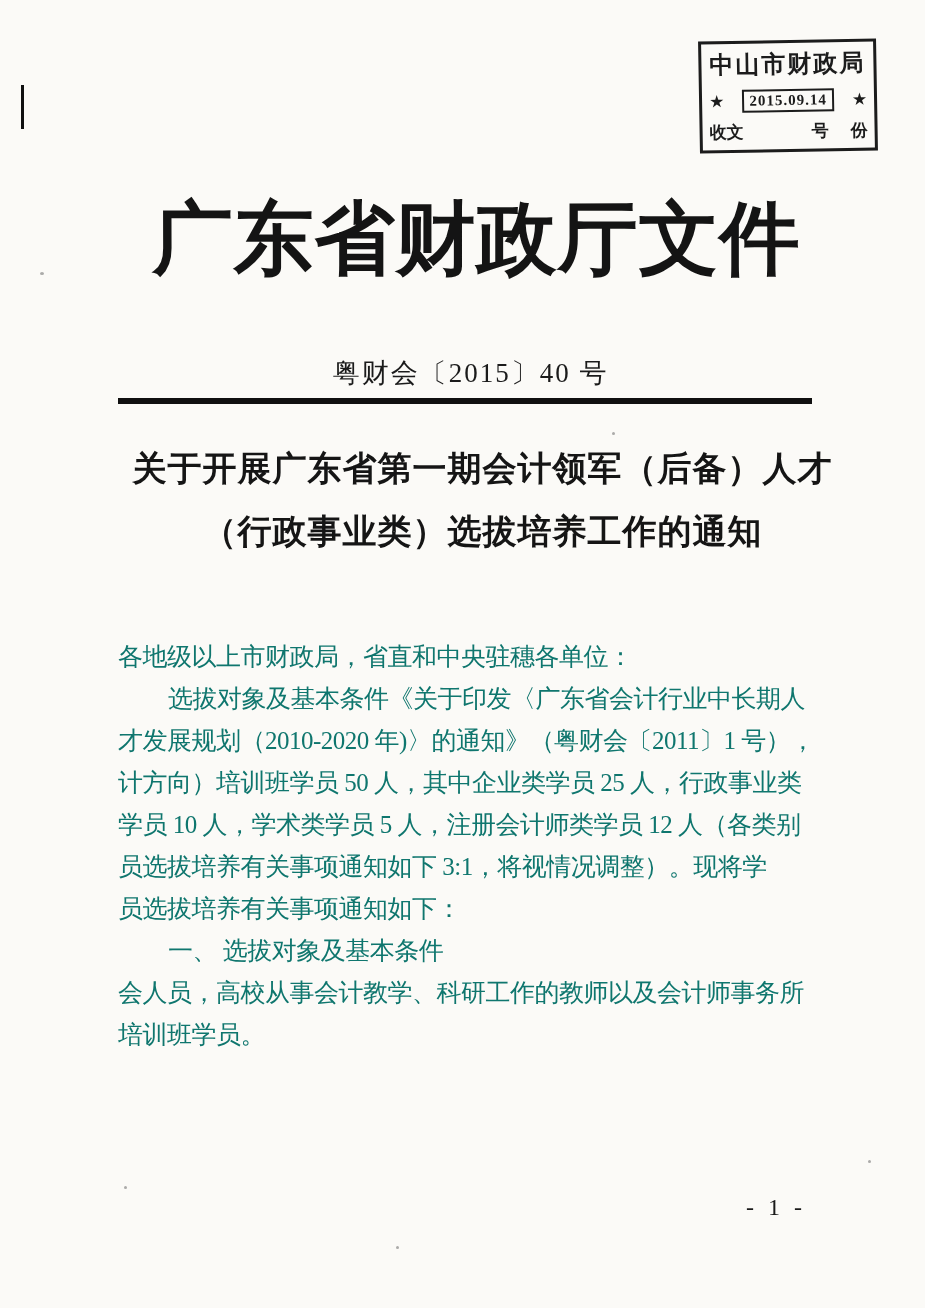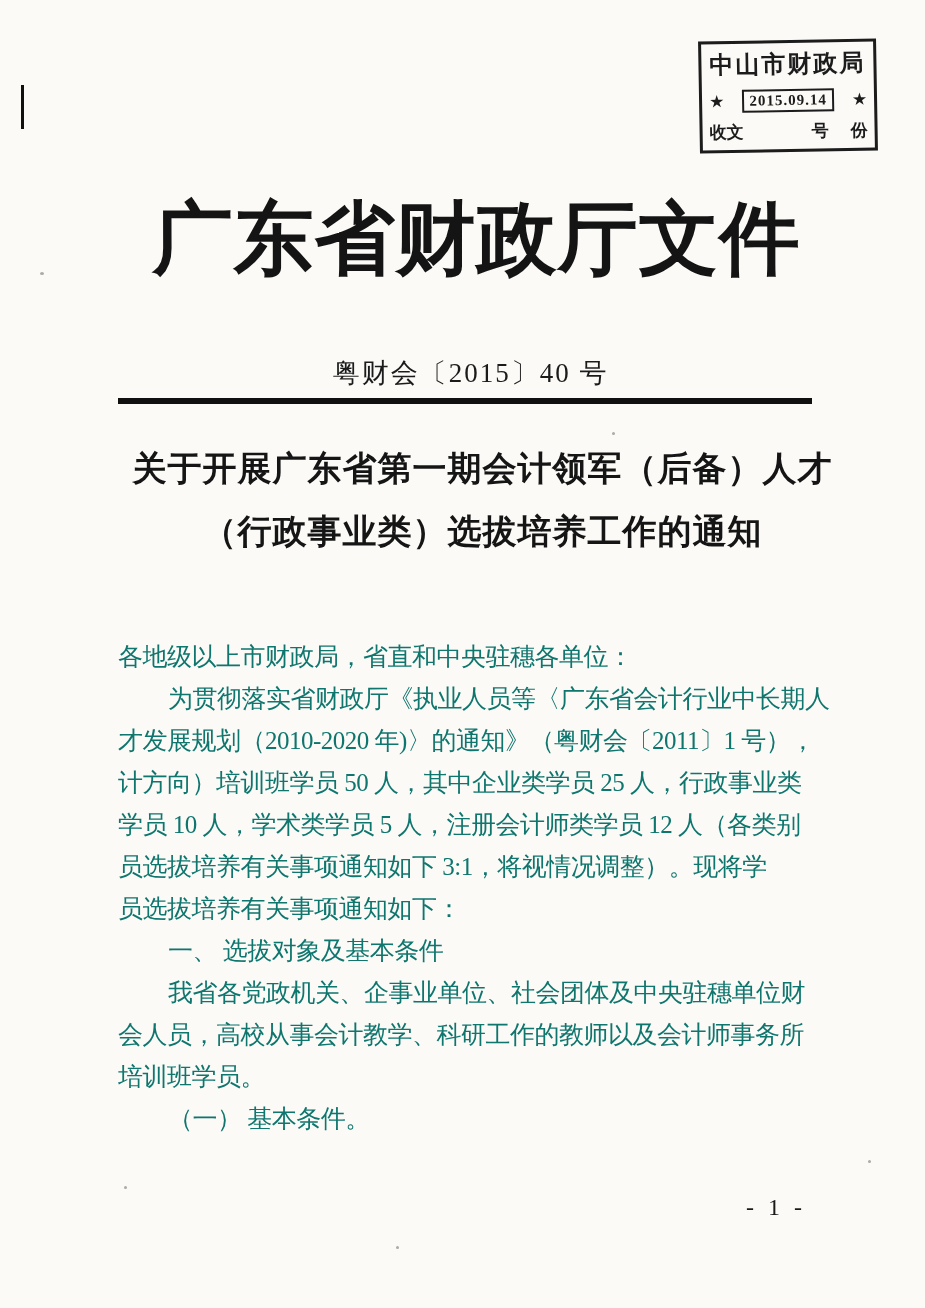--- a/index.html
+++ b/index.html
@@ -115,28 +115,26 @@
   <div class="doc-number">粤财会〔2015〕40 号</div>
   <div class="rule"></div>
 
   <div class="subject">
     <div>关于开展广东省第一期会计领军（后备）人才</div>
     <div>（行政事业类）选拔培养工作的通知</div>
   </div>
 
   <div class="body-text">
     <div class="line">各地级以上市财政局，省直和中央驻穗各单位：</div>
-    <div class="line indent">为贯彻落实省财政厅《执业人员等〈广东省会计行业中长期人</div>
+    <div class="line indent">选拔对象及基本条件《关于印发〈广东省会计行业中长期人</div>
     <div class="line">才发展规划（2010-2020 年)〉的通知》（粤财会〔2011〕1 号），</div>
     <div class="line">计方向）培训班学员 50 人，其中企业类学员 25 人，行政事业类</div>
     <div class="line">学员 10 人，学术类学员 5 人，注册会计师类学员 12 人（各类别</div>
     <div class="line">员选拔培养有关事项通知如下 3:1，将视情况调整）。现将学</div>
     <div class="line">员选拔培养有关事项通知如下：</div>
     <div class="line indent bold">一、 选拔对象及基本条件</div>
-    <div class="line indent">我省各党政机关、企事业单位、社会团体及中央驻穗单位财</div>
     <div class="line">会人员，高校从事会计教学、科研工作的教师以及会计师事务所</div>
     <div class="line">培训班学员。</div>
-    <div class="line indent bold">（一） 基本条件。</div>
   </div>
 
   <div class="page-number">- 1 -</div>
 
 </div>
 
 </body></html>

